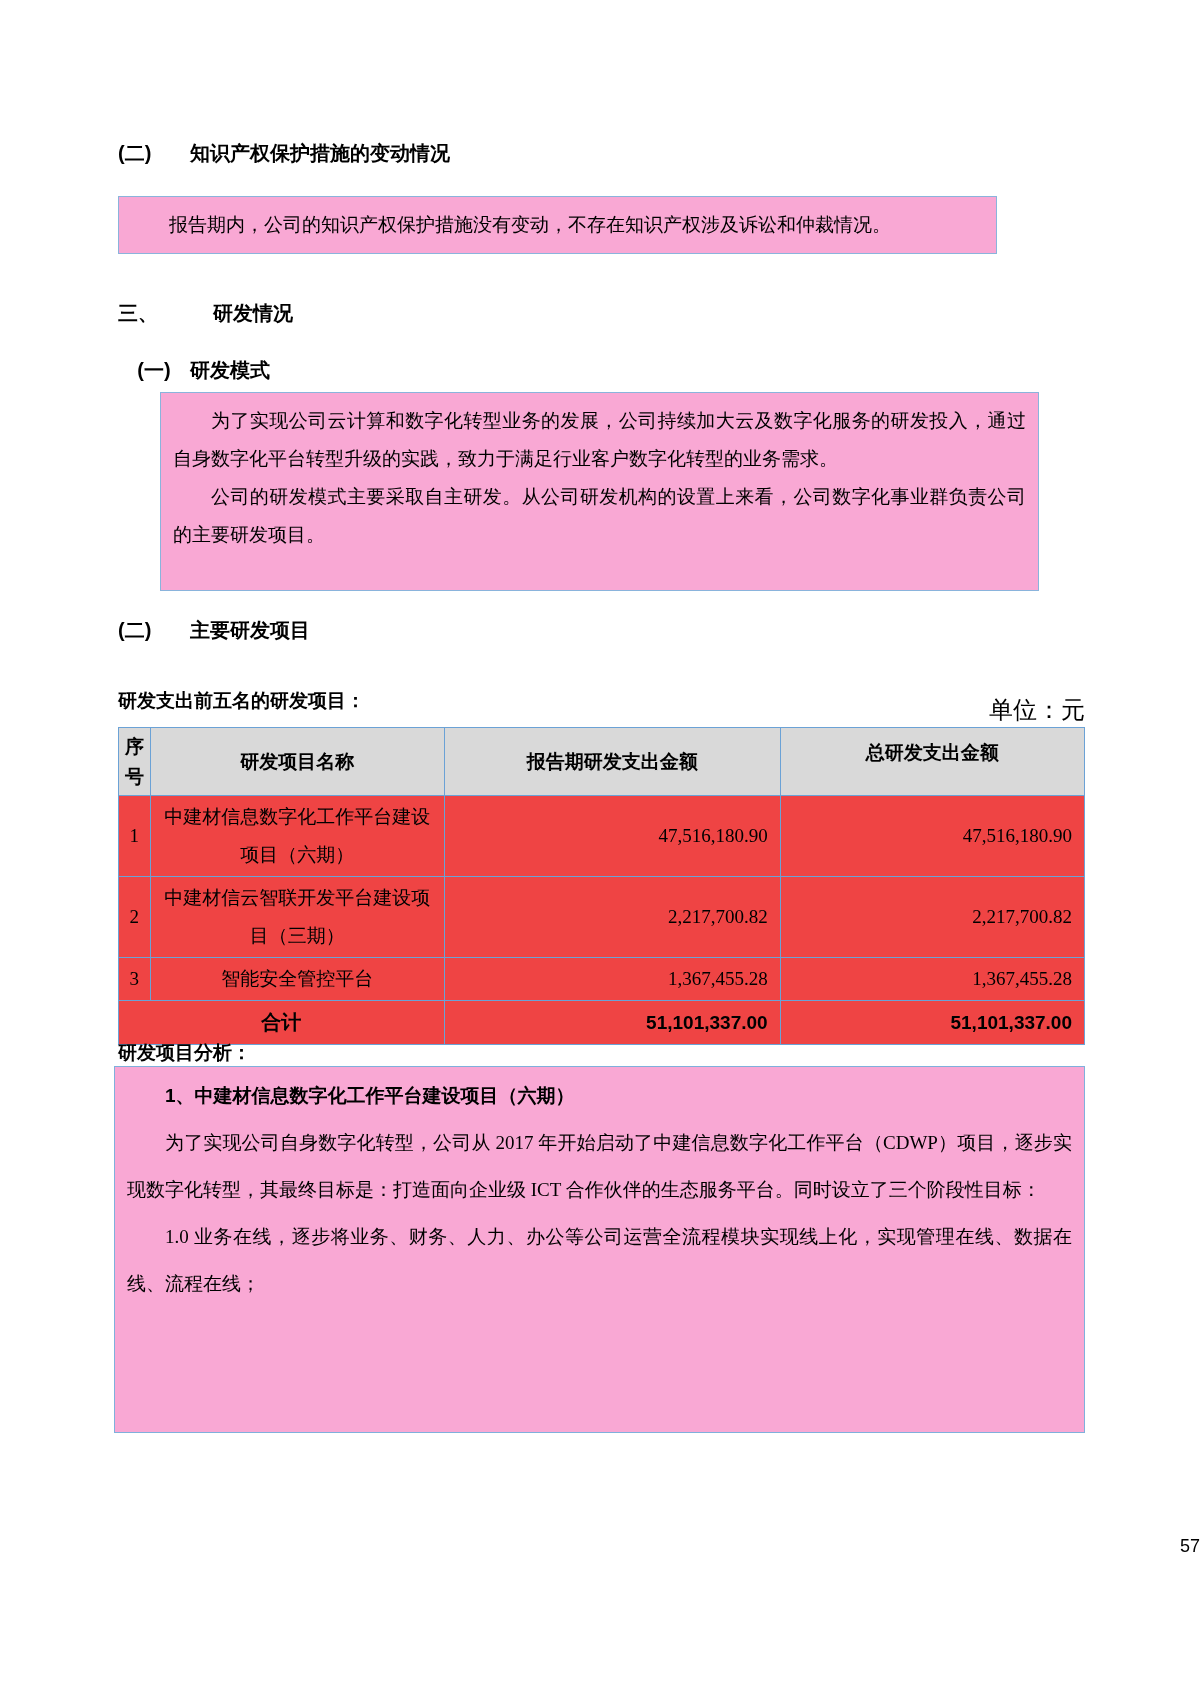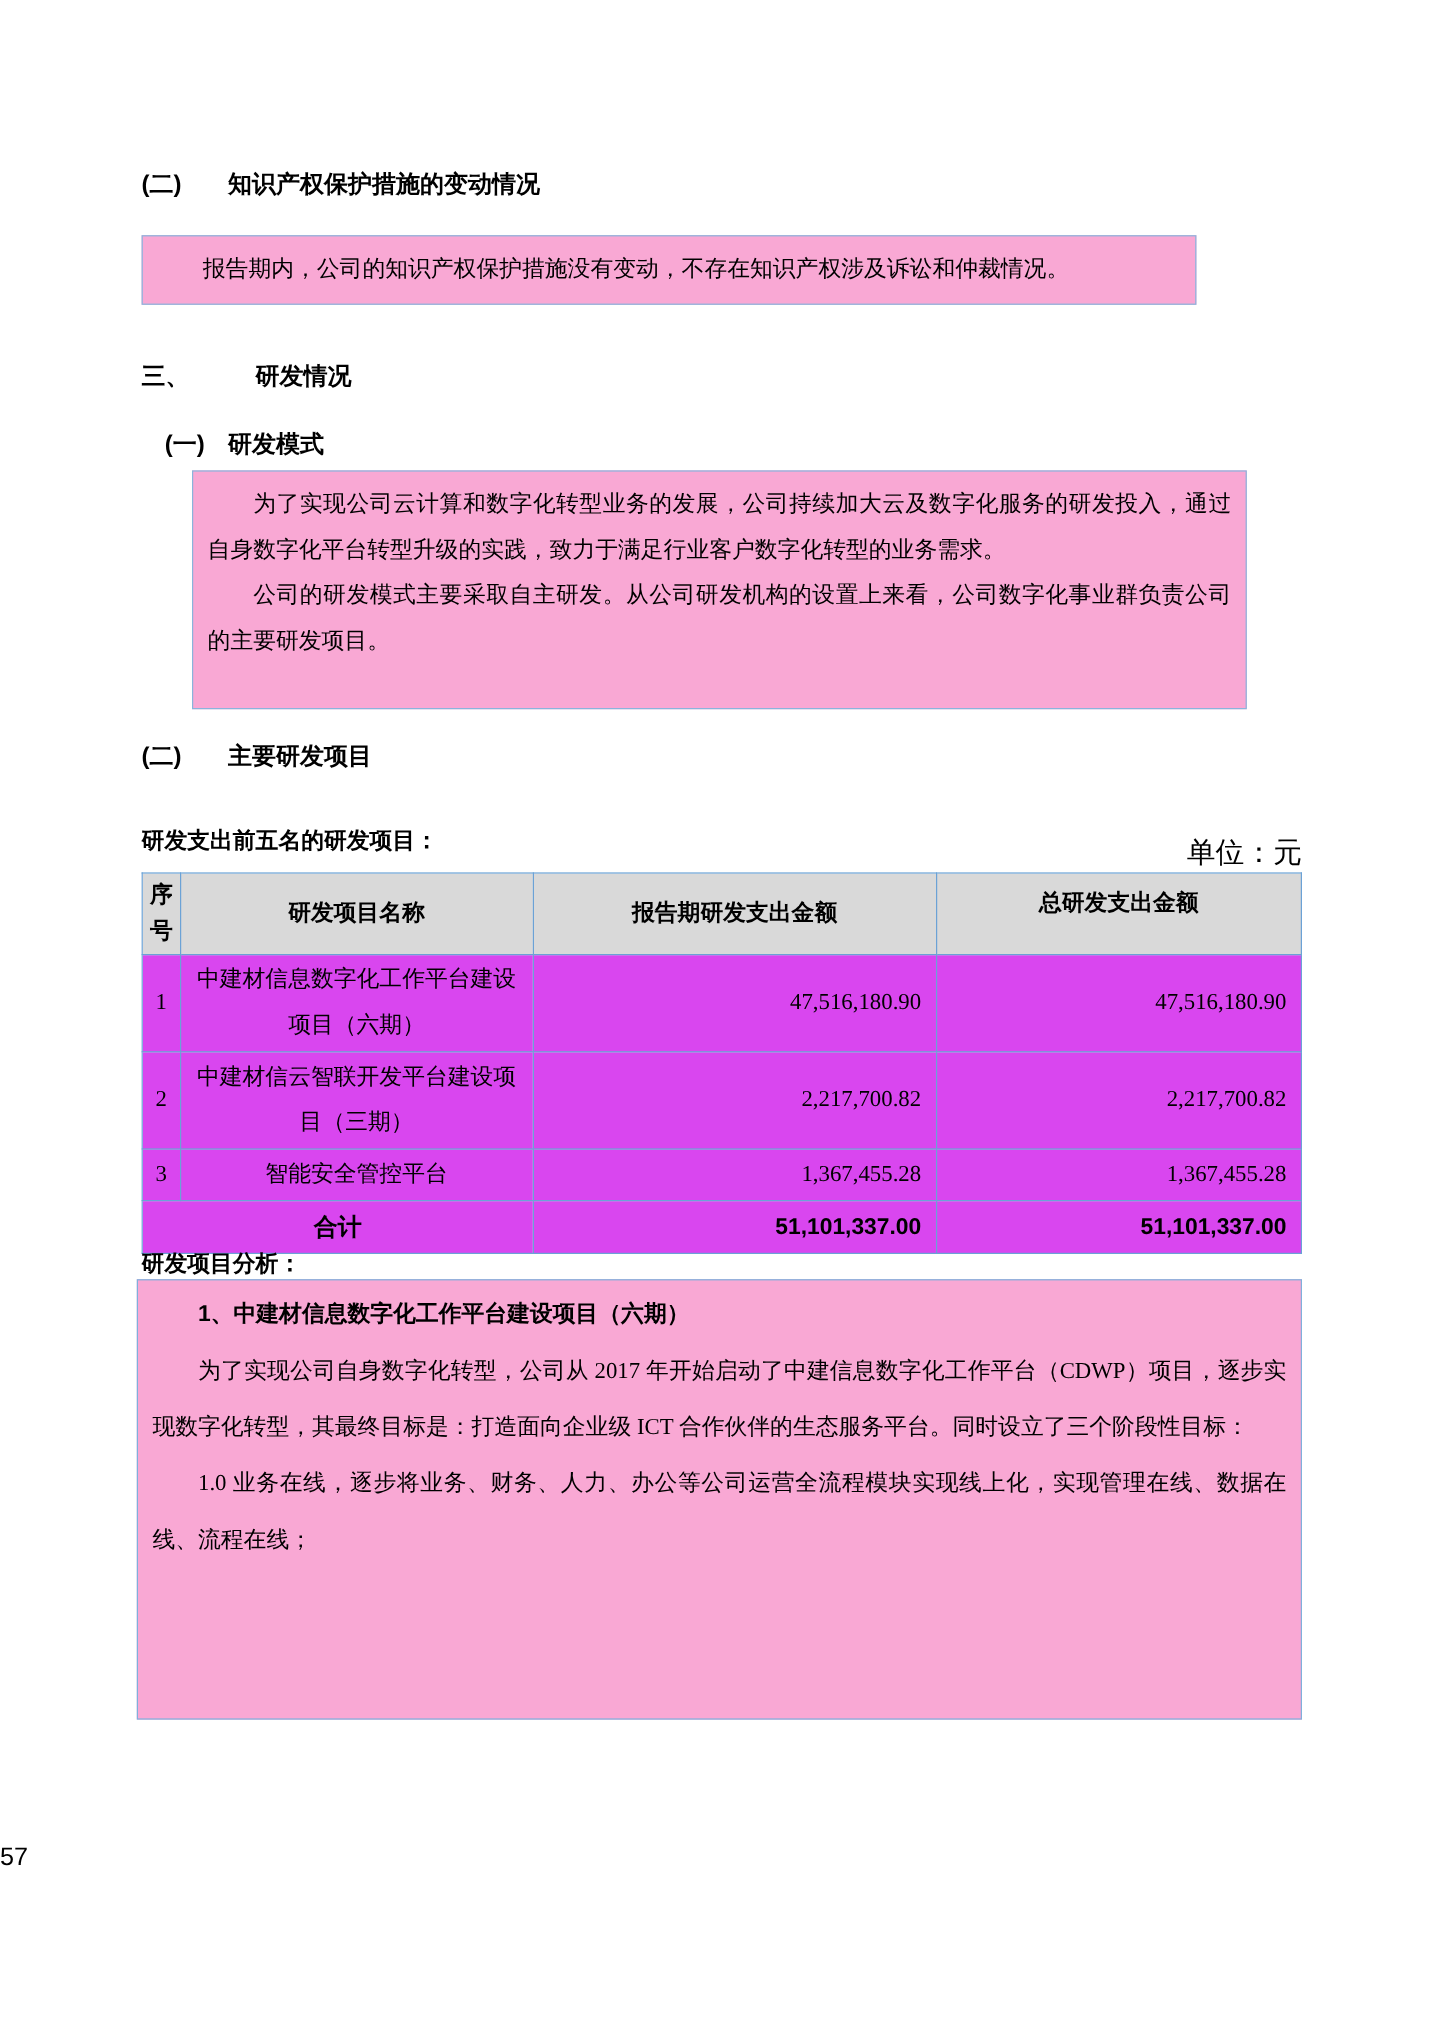--- a/index.html
+++ b/index.html
@@ -74,38 +74,38 @@
     vertical-align:middle;
     height:68px;
     line-height:30px;
     padding:0 6px;
   }
   #rd-table thead th.col-total{vertical-align:top;padding-top:10px;}
   #rd-table .col-no{width:31px;}
   #rd-table .col-name{width:289px;}
   #rd-table .col-period{width:330px;}
   #rd-table .col-total{width:299px;}
-  #rd-table td{background:#d946ef;}
+  #rd-table td{background:#ef4444;}
   #rd-table td.c-no{text-align:center;vertical-align:middle;}
   #rd-table td.c-name{text-align:center;vertical-align:middle;line-height:38px;padding:2px 8px;}
   #rd-table td.c-num{text-align:right;vertical-align:middle;padding-right:12px;}
   #rd-table tr.r-tall td{height:80px;}
   #rd-table tr.r-short td{height:40px;}
   #rd-table tr.r-sum td{
     height:44px;
     font-family:"Liberation Sans","DejaVu Sans",sans-serif;
     font-weight:bold;
   }
   #rd-table tr.r-sum td.c-sumlabel{text-align:center;vertical-align:middle;font-size:20px;}
   
   #page-number{
     left:0;top:1536px;width:1200px;
-    text-align:left;
+    text-align:right;
     font-family:"Liberation Sans","DejaVu Sans",sans-serif;
-    font-size:21px;
+    font-size:18px;
   }
 </style>
 </head>
 <body>
 
 <div class="abs heading" style="top:140px;">
   <span class="h-label">(二)</span><span>知识产权保护措施的变动情况</span>
 </div>
 
 <div id="box1" class="abs tbox">

